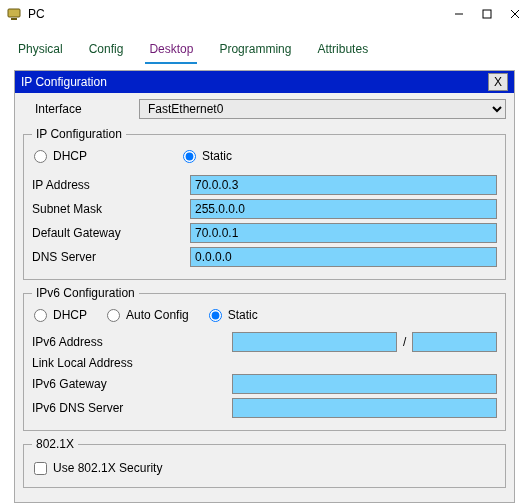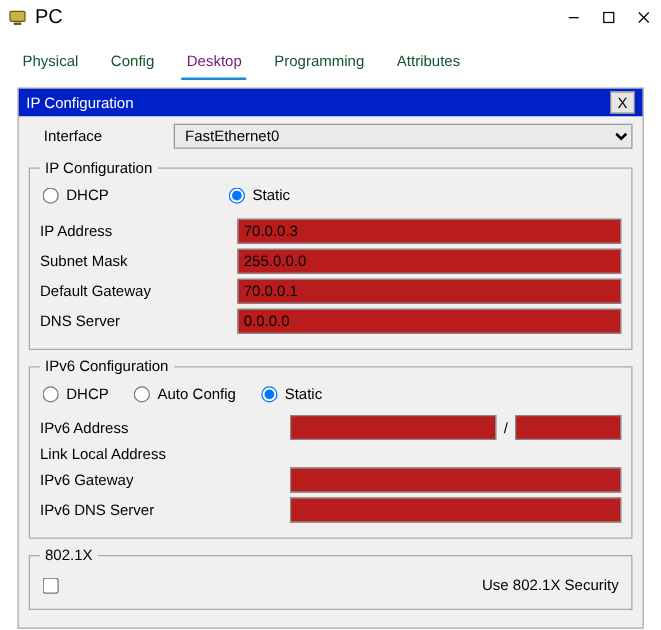--- a/index.html
+++ b/index.html
@@ -1,20 +1,20 @@
 <!DOCTYPE html>
 <html><head>
 <meta charset="utf-8">
 <style>
 * { box-sizing: border-box; margin: 0; padding: 0; font-family: "Segoe UI", Tahoma, sans-serif; font-size: 12px; }
 body { background: #fff; width: 529px; height: 504px; overflow: hidden; color: #000; }
 
 .titlebar { display: flex; align-items: center; height: 28px; padding: 0 2px; }
 .app-icon { width: 16px; height: 16px; margin: 0 6px 0 4px; }
-.title-text { flex: 1; font-size: 16px; }
+.title-text { flex: 1; font-size: 12px; }
 .win-btn { width: 28px; height: 24px; display: flex; align-items: center; justify-content: center; }
 
 .tabs { display: flex; padding: 10px 14px 0 14px; gap: 18px; }
 .tab { padding: 4px 4px 6px 4px; cursor: pointer; color: #14532d; }
 .tab.active { color: #701a75; border-bottom: 2px solid #1a8ad4; }
 
 .panel { margin: 6px 14px 0 14px; border: 1px solid #aaa; background: #f0f0f0; padding-bottom: 8px; }
 
 .panelbar { background: #0020c8; color: #fff; display: flex; align-items: center; height: 22px; padding: 0 6px; position: relative; }
 .panelbar .ptitle { flex: 1; font-size: 12px; }
@@ -26,25 +26,25 @@
 
 fieldset { border: 1px solid #aaa; margin: 4px 8px 6px 8px; padding: 6px 8px 8px 8px; }
 legend { padding: 0 4px; font-size: 12px; }
 
 .radiorow { display: flex; align-items: flex-start; gap: 28px; padding: 2px 0 8px 2px; }
 .radiorow label { display: flex; align-items: center; gap: 6px; }
 input[type=radio] { width: 13px; height: 13px; }
 
 .frow { display: flex; align-items: center; margin: 4px 0; }
 .frow .flabel { width: 158px; }
-.frow input[type=text] { flex: 1; height: 20px; border: 1px solid #888; padding: 0 4px; background: #b91c1c; font-size: 12px; }
+.frow input[type=text] { flex: 1; height: 20px; border: 1px solid #888; padding: 0 4px; background: #7dd3fc; font-size: 12px; }
 .slash { padding: 0 6px; }
 .suffix { width: 70px; }
 
-.chkrow { display: flex; align-items: center; gap: 6px; padding: 4px 2px; justify-content: space-between; }
+.chkrow { display: flex; align-items: center; gap: 6px; padding: 4px 2px; }
 input[type=checkbox] { width: 13px; height: 13px; }
 
 .radiorow.v6 { gap: 20px; }
 </style>
 </head>
 <body>
 
 <div class="titlebar">
   <span class="app-icon">
     <svg viewBox="0 0 16 16" width="16" height="16">

